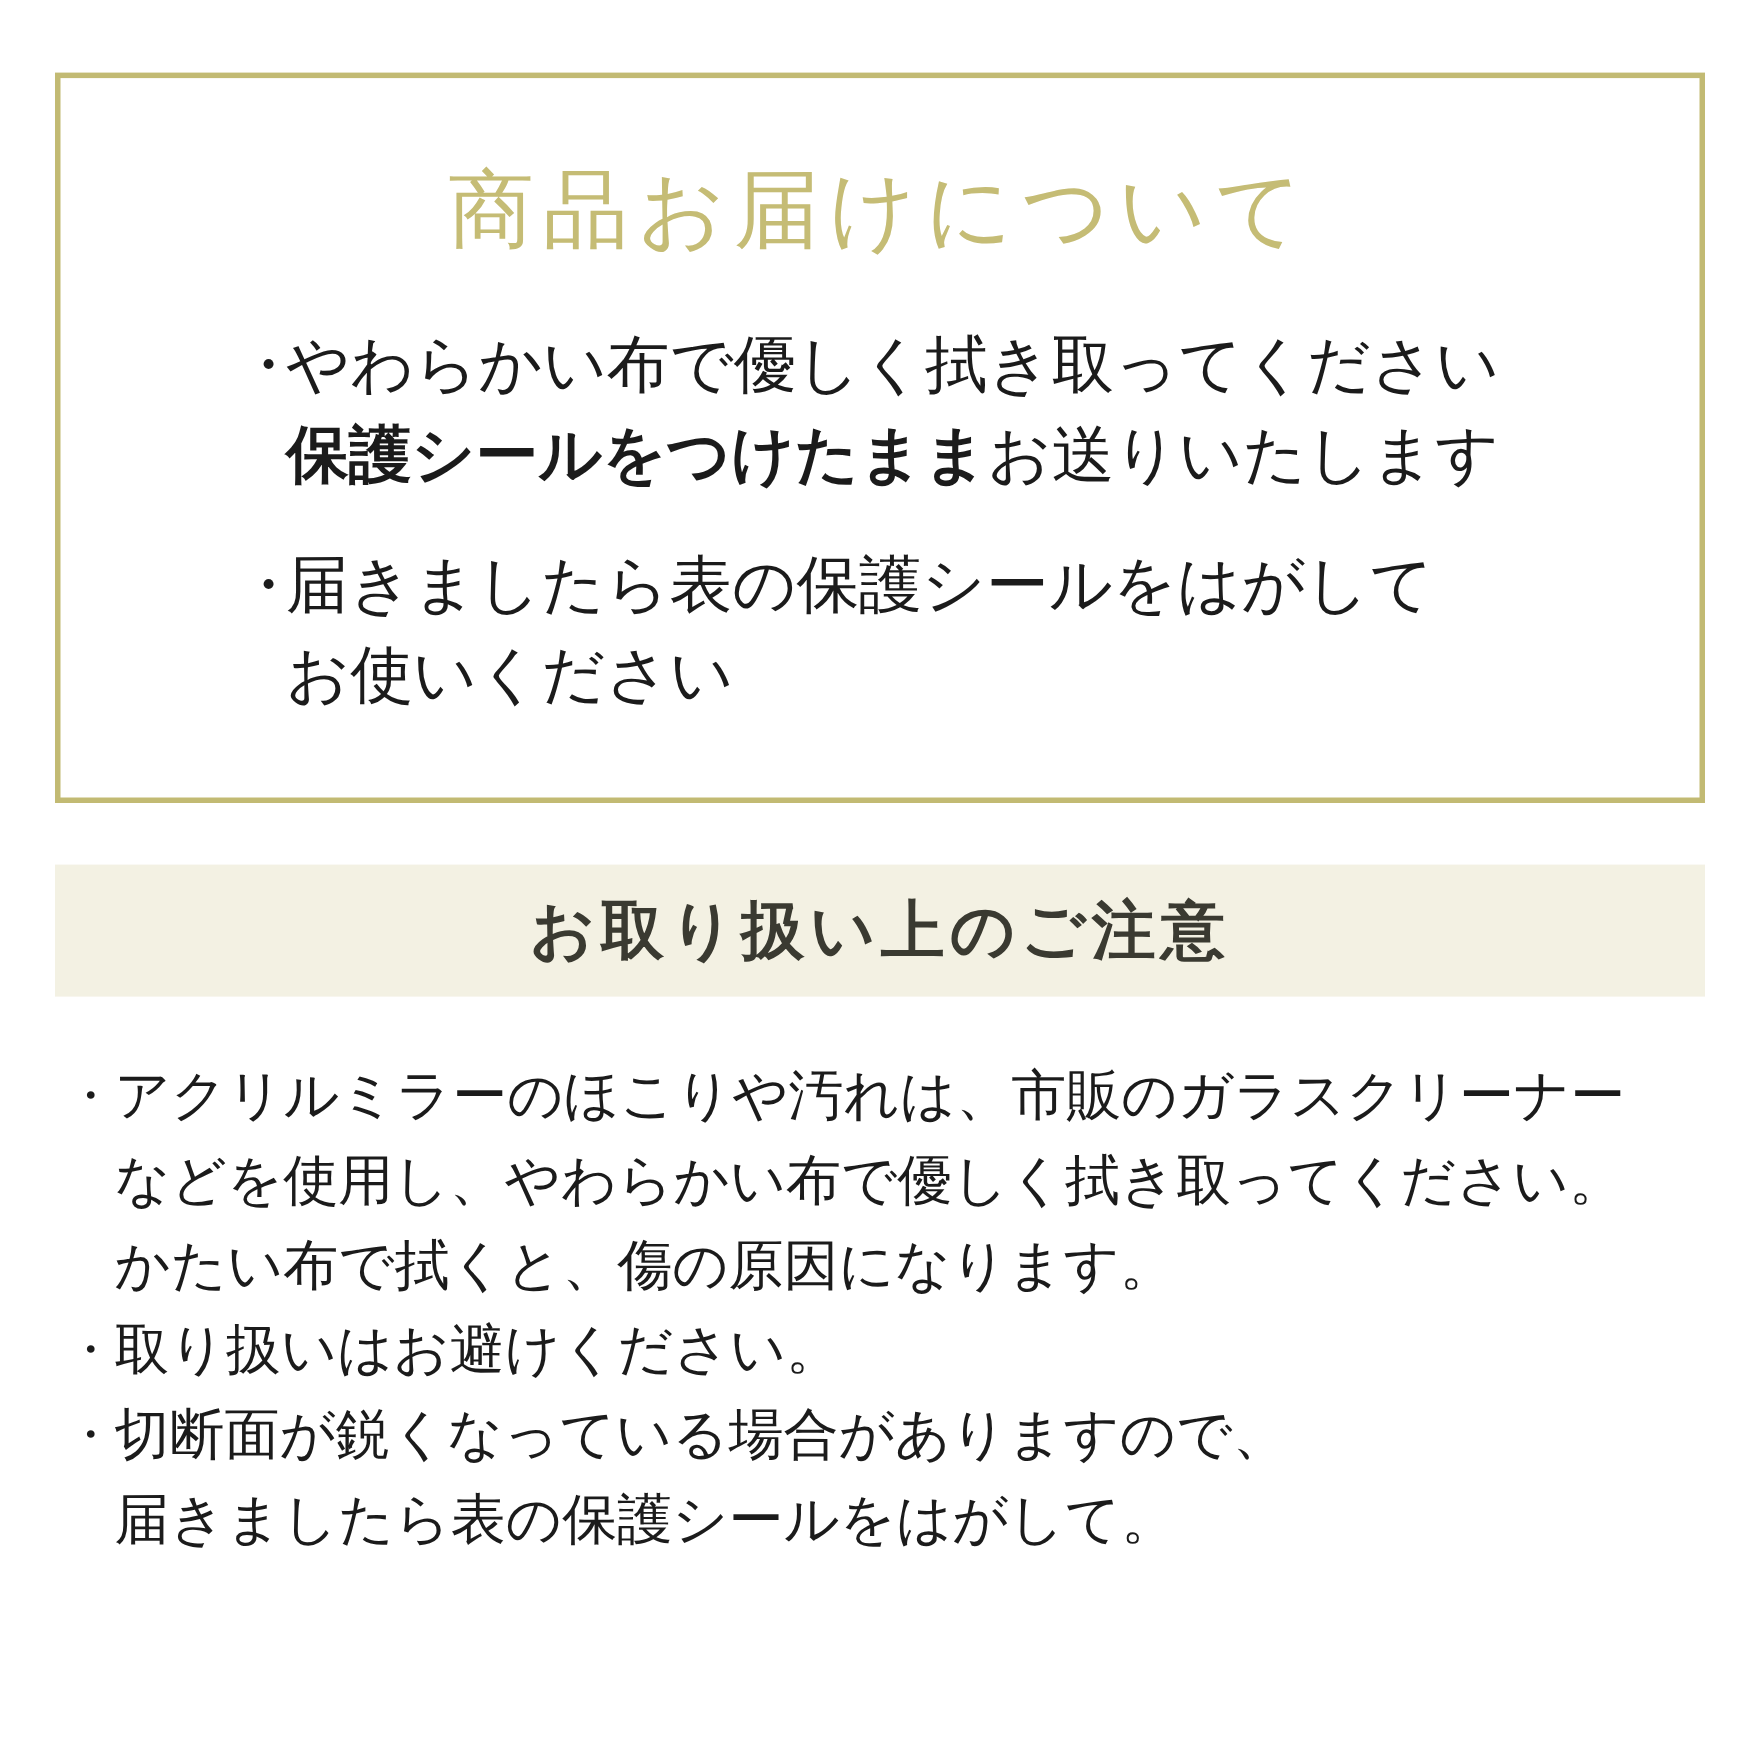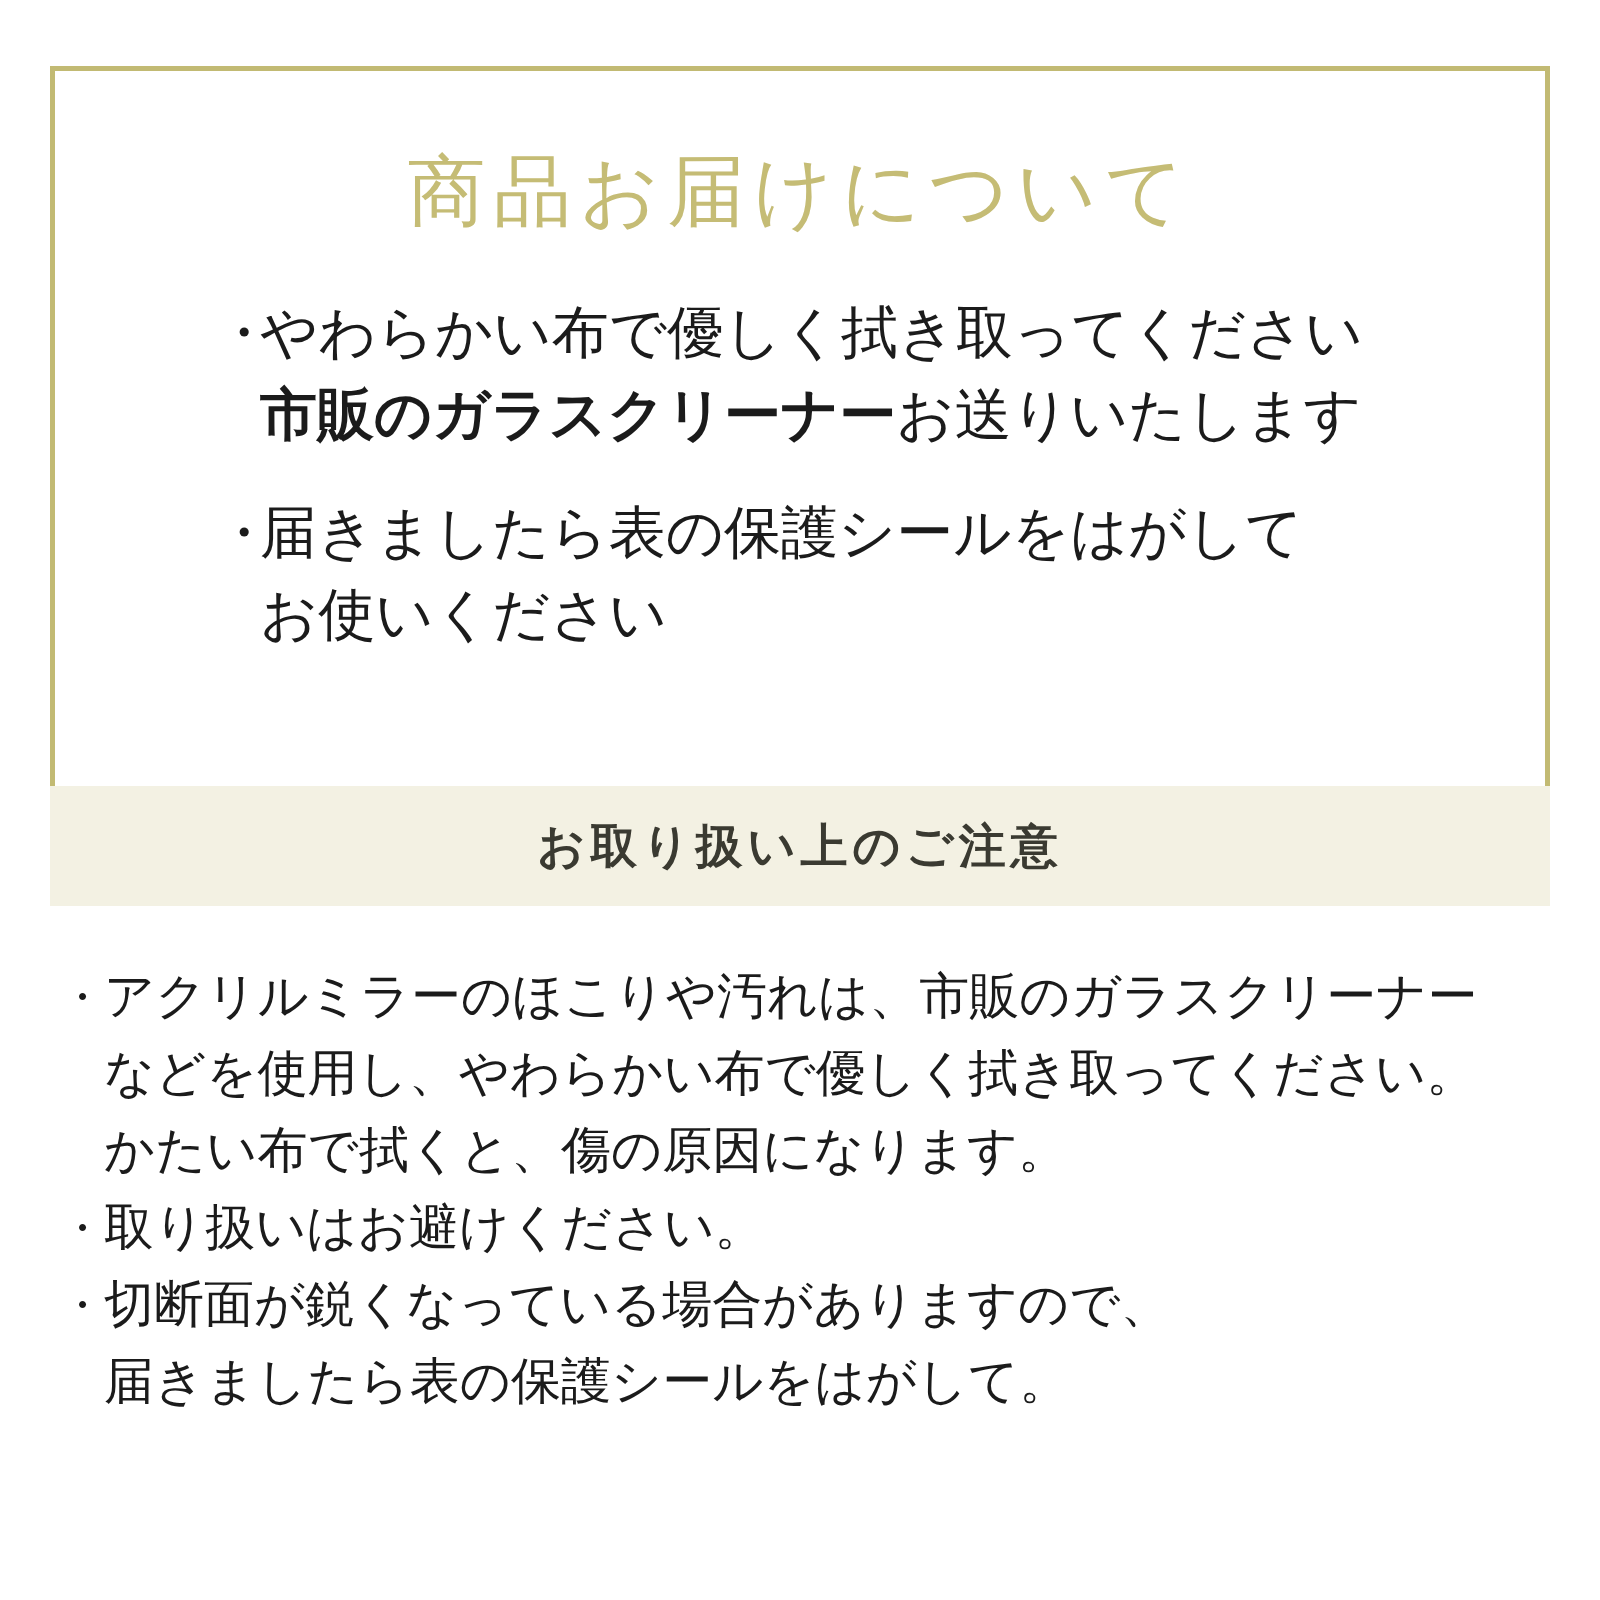--- a/index.html
+++ b/index.html
@@ -15,21 +15,21 @@
     color: #1b1b1b;
     overflow: hidden;
   }
 
   
   .delivery-box {
     position: absolute;
     left: 50px;
     top: 66px;
     width: 1500px;
-    height: 840px;
+    height: 664px;
     border: 5px solid #c2ba73;
     box-sizing: border-box;
     background: #ffffff;
   }
   .delivery-title {
     margin: 78px 0 0 0;
     text-align: center;
     font-family: "DejaVu Serif", "Liberation Serif", serif;
     font-weight: 500;
     font-size: 78px;
@@ -64,21 +64,21 @@
     top: 786px;
     width: 1500px;
     height: 120px;
     background: #f3f1e3;
     display: flex;
     align-items: center;
     justify-content: center;
   }
   .caution-banner h2 {
     margin: 0;
-    font-size: 47px;
+    font-size: 58px;
     font-weight: 600;
     letter-spacing: 5px;
     color: #3a3a31;
   }
 
   
   .caution-list {
     position: absolute;
     left: 0;
     top: 958px;
@@ -106,21 +106,21 @@
 <main>
 
   <section class="delivery-box">
     <h1 class="delivery-title">商品お届けについて</h1>
 
     <div class="delivery-items">
 
       <div class="delivery-item">
         <span class="dot">・</span>
         <div>やわらかい布で優しく拭き取ってください</div>
-        <div><strong>市販のガラスクリーナー</strong><span>お送りいたします</span></div>
+        <div><strong>保護シールをつけたまま</strong><span>お送りいたします</span></div>
       </div>
 
       <div class="delivery-item">
         <span class="dot">・</span>
         <div>届きましたら表の保護シールをはがして</div>
         <div>お使いください</div>
       </div>
 
     </div>
   </section>

